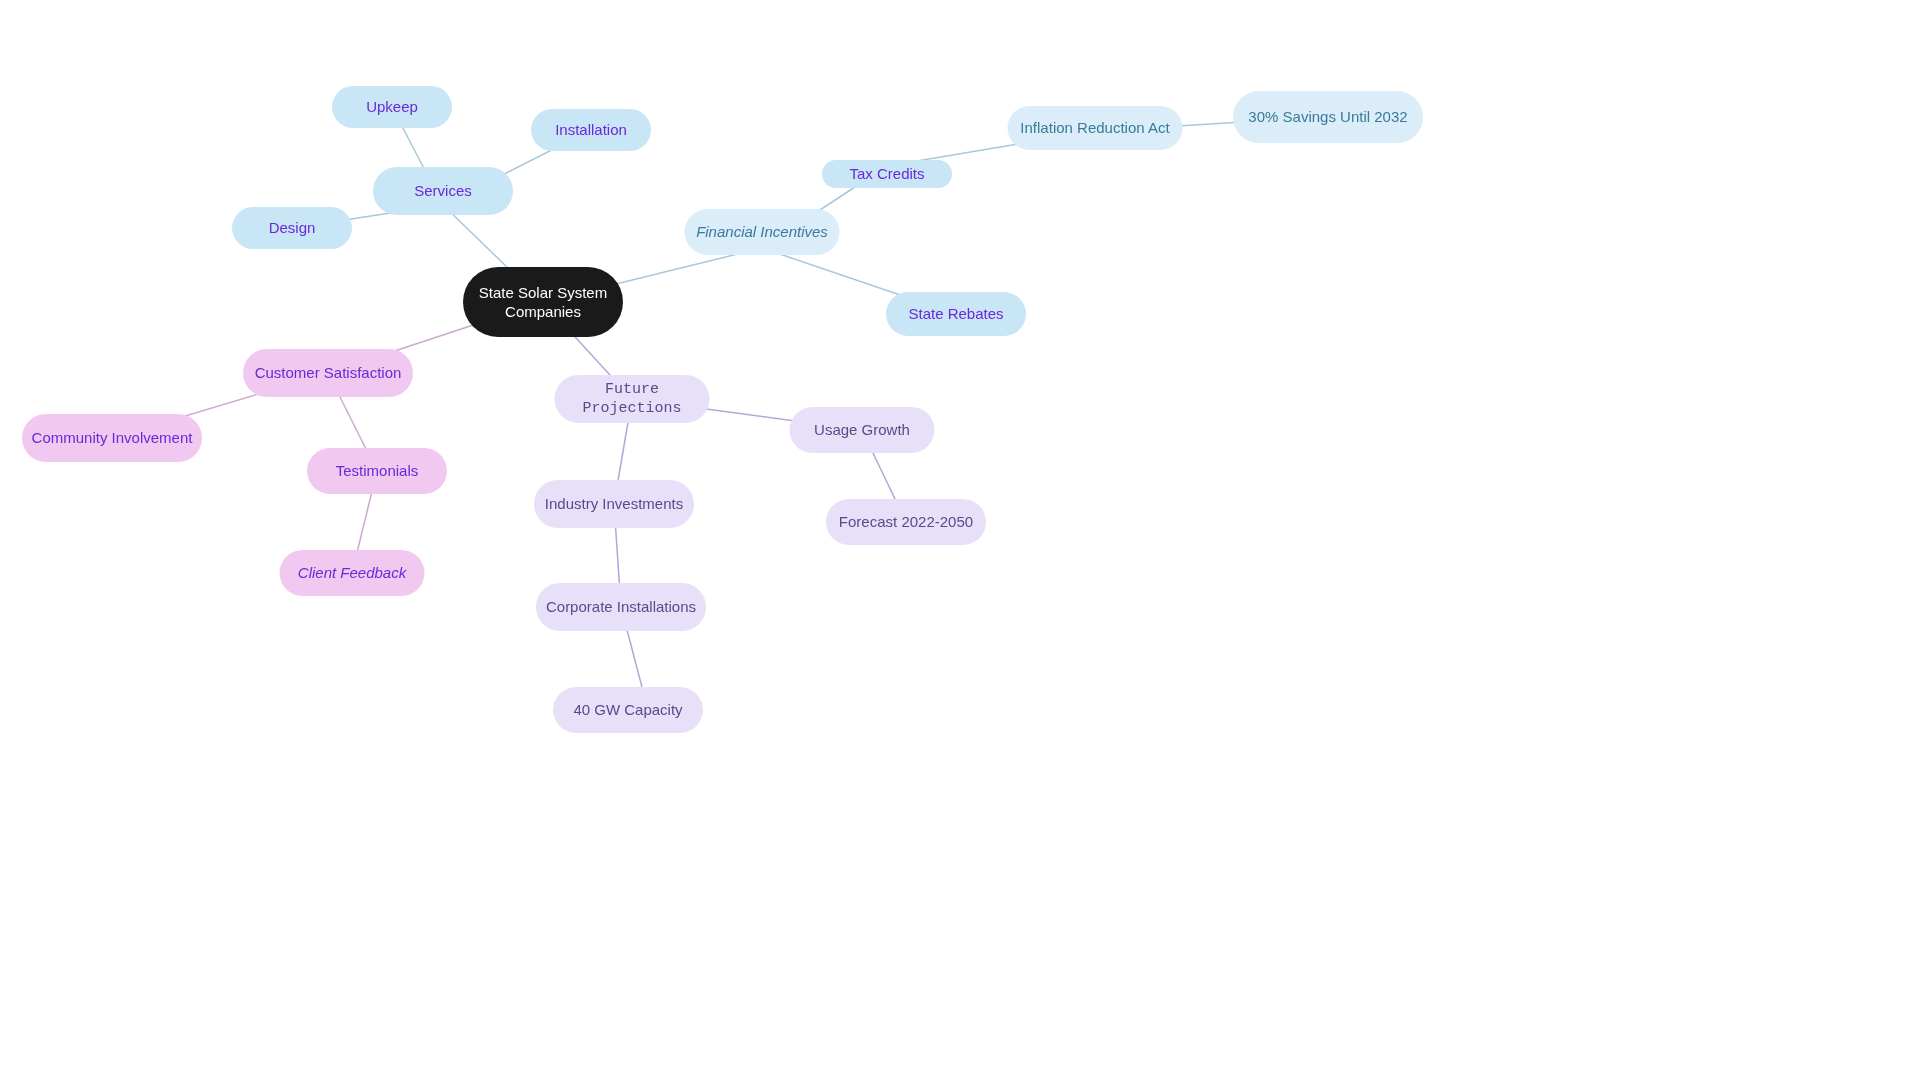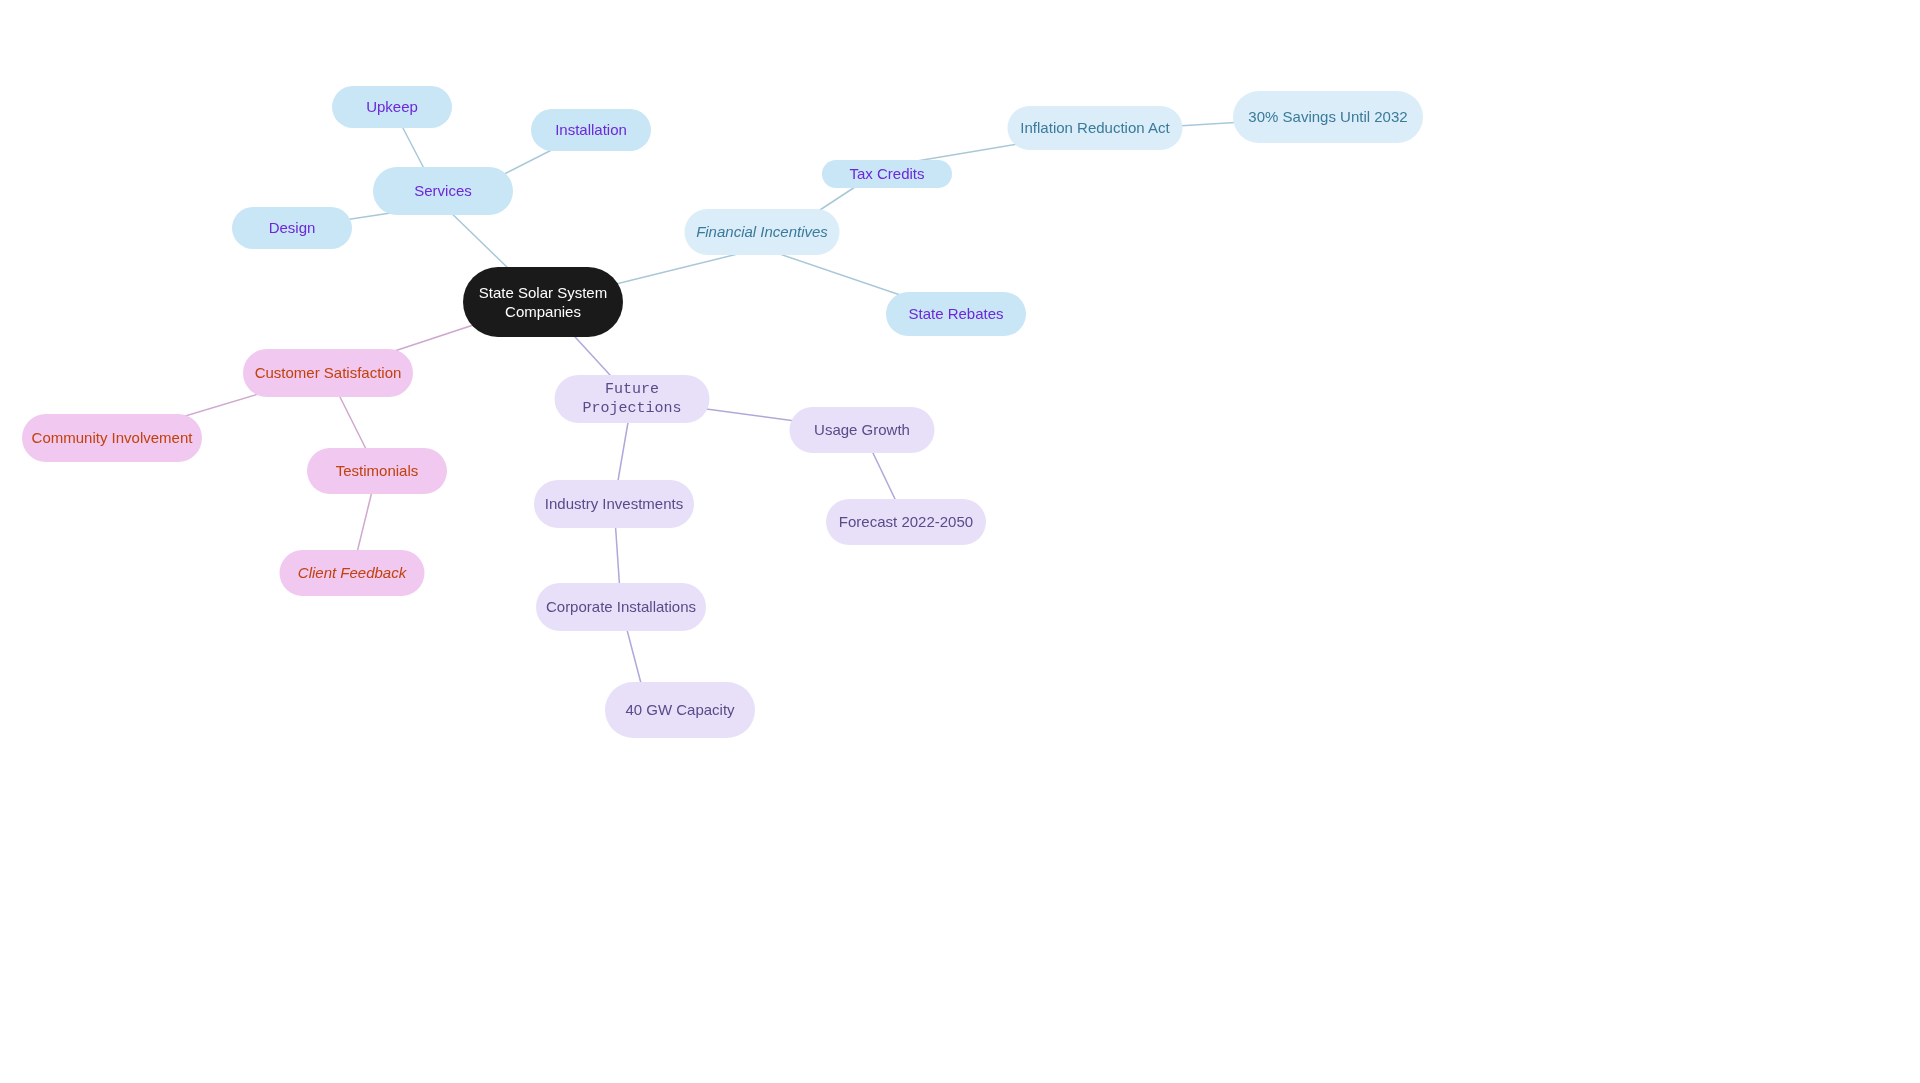--- a/index.html
+++ b/index.html
@@ -71,21 +71,21 @@
       font-family: Liberation Mono, monospace;
     }
     .node-purple-md {
       width: 130px;
       height: 44px;
       font-size: 14px;
     }
     
     .node-pink {
       background: #f0c8f0;
-      color: #c2410c;
+      color: #6d28d9;
       border: none;
     }
     .node-pink-lg {
       width: 160px;
       height: 48px;
       font-size: 15px;
     }
     .node-pink-md {
       width: 140px;
       height: 44px;
@@ -189,21 +189,21 @@
 </div>
 <div class="node node-purple node-purple-md" style="left:906px; top:522px; width:160px; height:46px;">
   <span class="node-text">Forecast 2022-2050</span>
 </div>
 <div class="node node-purple node-purple-md" style="left:614px; top:504px; width:160px; height:48px;">
   <span class="node-text">Industry Investments</span>
 </div>
 <div class="node node-purple node-purple-md" style="left:621px; top:607px; width:170px; height:48px;">
   <span class="node-text">Corporate Installations</span>
 </div>
-<div class="node node-purple node-purple-md" style="left:680px; top:710px; width:150px; height:56px;text-align:center;">
+<div class="node node-purple node-purple-md" style="left:628px; top:710px; width:150px; height:46px;text-align:center;">
   <span class="node-text">40 GW Capacity</span>
 </div>
 
 <div class="node node-pink node-pink-lg" style="left:328px; top:373px; width:170px; height:48px;">
   <span class="node-text">Customer Satisfaction</span>
 </div>
 <div class="node node-pink node-pink-lg" style="left:112px; top:438px; width:180px; height:48px;">
   <span class="node-text">Community Involvement</span>
 </div>
 <div class="node node-pink node-pink-md" style="left:377px; top:471px; width:140px; height:46px;">

